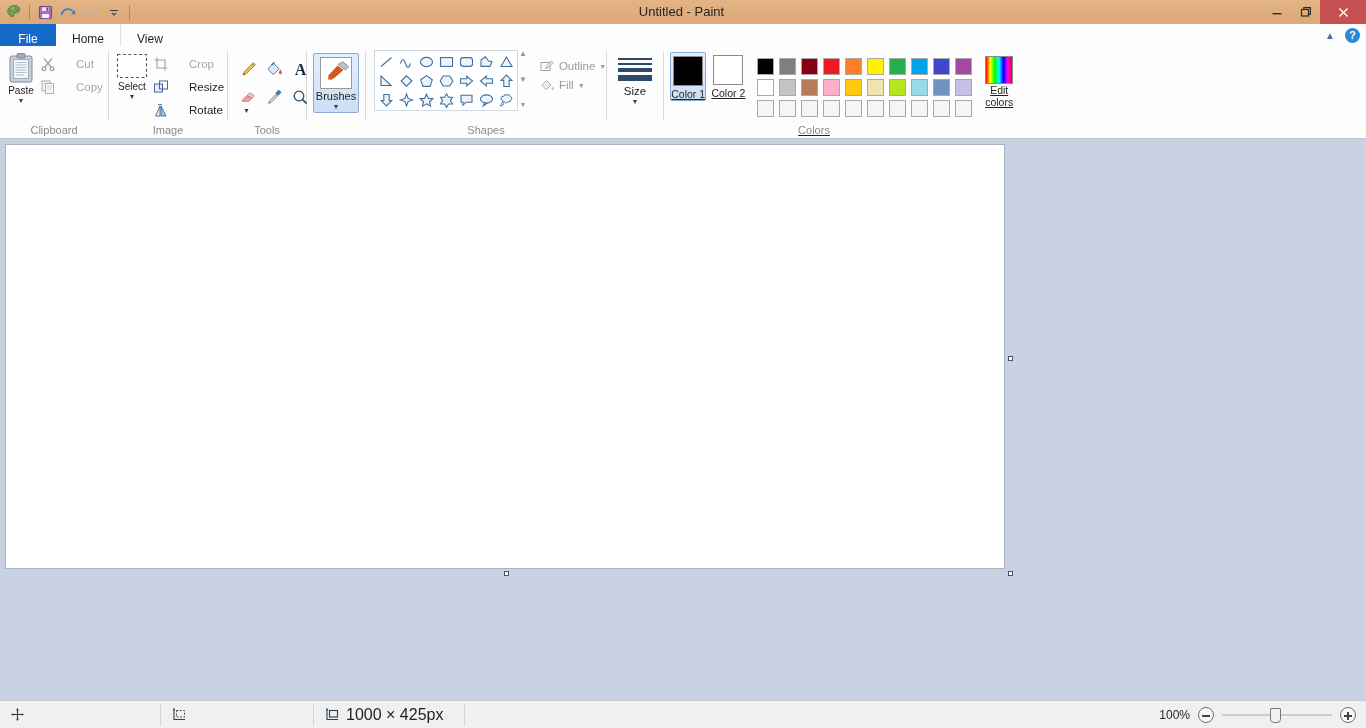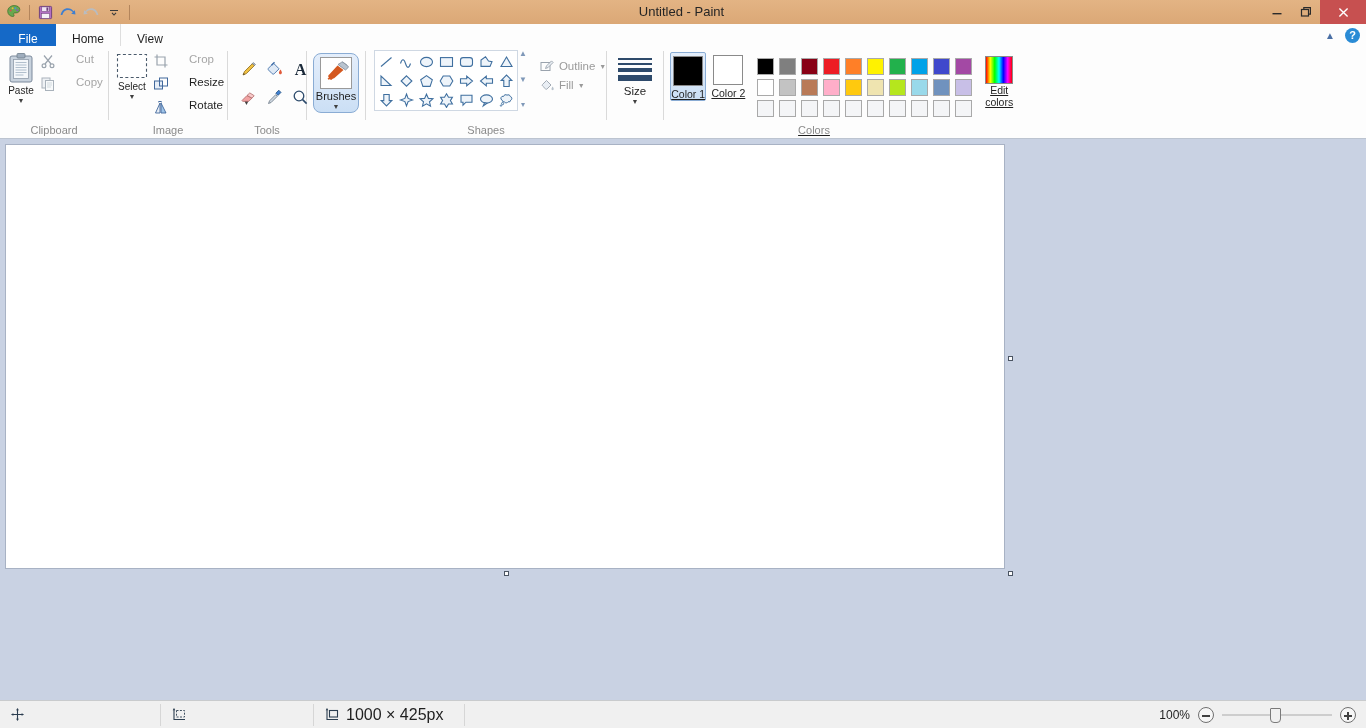--- a/index.html
+++ b/index.html
@@ -77,37 +77,37 @@
   .bigbtn {
     display: flex; flex-direction: column; align-items: center; justify-content: flex-start;
     width: 54px; padding-top: 2px;
   }
   .bigbtn .lbl { font-size: 10px; margin-top: 1px; }
   .dropcaret { font-size: 7px; color: #404040; line-height: 7px; margin-top: 1px; }
 
   
   .smallcol { display: flex; flex-direction: column; gap: 1px; padding-top: 3px; }
   .smallbtn {
-    display: flex; align-items: flex-start; gap: 20px; height: 22px; padding: 0 4px;
+    display: flex; align-items: center; gap: 20px; height: 22px; padding: 0 4px;
     font-size: 11.5px;
   }
   .smallbtn.disabled { color: #a6a6a6; }
 
   
   .tools-grid {
     display: grid; grid-template-columns: repeat(3, 24px); grid-template-rows: repeat(2, 26px);
     gap: 2px; padding-top: 6px;
   }
   .tool { display: flex; align-items: center; justify-content: center; }
 
   
   .brushes {
     width: 48px; display: flex; flex-direction: column; align-items: center;
     border: 1px solid #8aacd4; background: linear-gradient(to bottom,#e4eefb,#cbdff5);
-    border-radius: 8px; padding: 3px 0 2px 0; margin-top: 1px;
+    border-radius: 2px; padding: 3px 0 2px 0; margin-top: 1px;
   }
   .brush-ico {
     width: 32px; height: 32px; border: 1px solid #9a9a9a; background: #fff;
     display: flex; align-items: center; justify-content: center;
   }
   .brushes .lbl { font-size: 11px; margin-top: 1px; }
 
   
   .shapes-box {
     display: flex; align-items: flex-start; padding-top: 4px;

